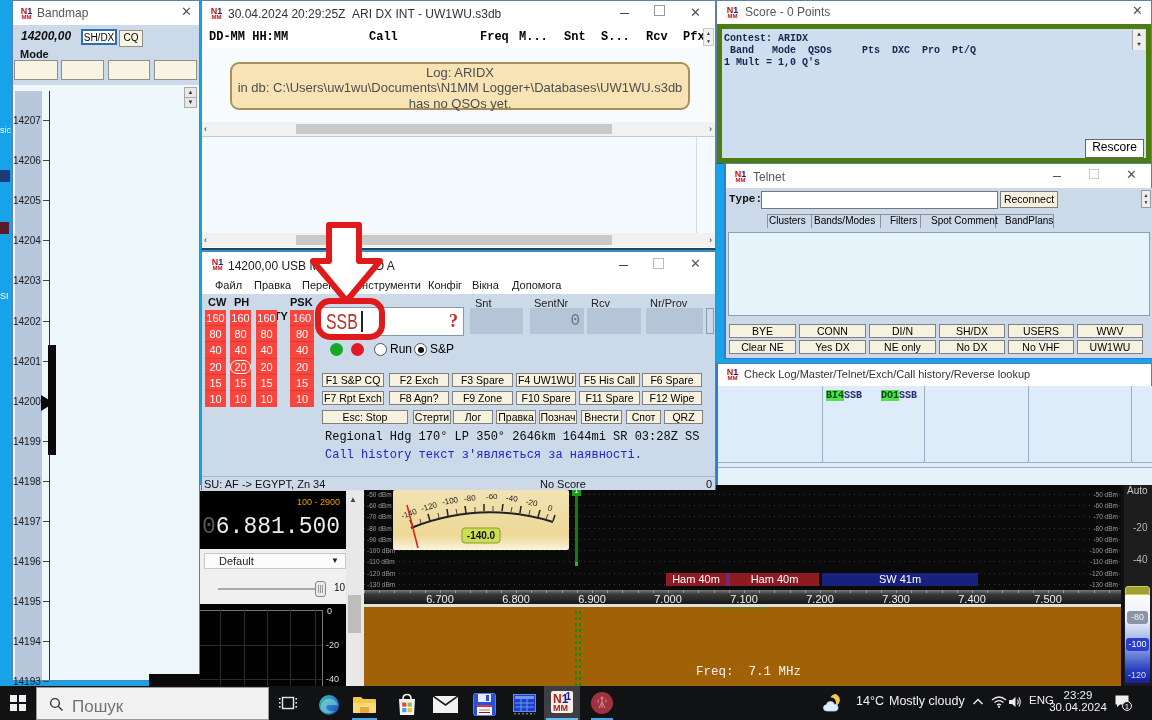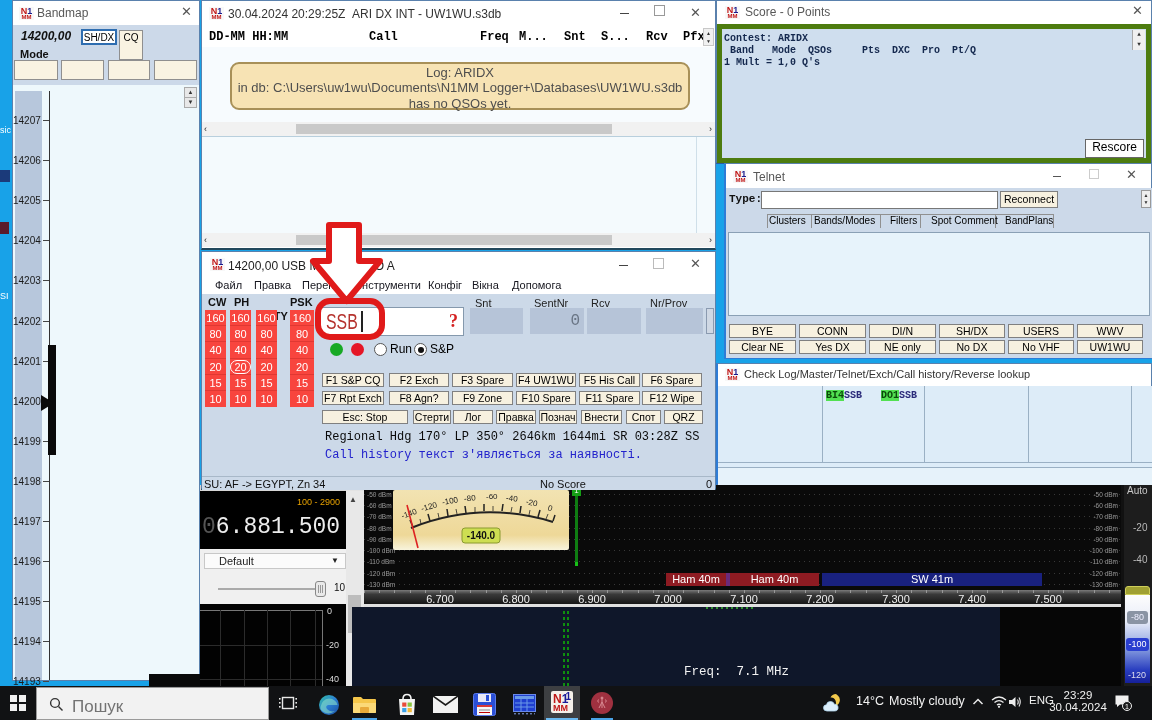--- a/index.html
+++ b/index.html
@@ -40,21 +40,21 @@
 
 <div class="win" id="bandmap" style="left:12px;top:0;width:188px;height:681px;">
   <div class="tbar" style="height:24px;">
     <div class="n1icon" style="left:6px;top:6px;"><i>N</i>1<b>MM</b></div>
     <div class="ttext" style="left:24px;">Bandmap</div>
     <div class="closex" style="right:7px;">✕</div>
   </div>
   <div class="abs" style="left:0;top:24px;width:186px;height:60px;background:#ccd9e9;">
     <div class="abs" style="left:8px;top:4px;font-size:12px;font-weight:bold;font-style:italic;color:#111;">14200,00</div>
     <div class="abs cream" style="left:68px;top:4px;width:36px;height:16px;border:2px solid #2e6db0;background:#fff;font-size:10px;text-align:center;line-height:13px;">SH/DX</div>
-    <div class="abs cream" style="left:106px;top:5px;width:24px;height:30px;background:#f9f3e2;font-size:10px;text-align:center;line-height:13px;">CQ</div>
+    <div class="abs cream" style="left:106px;top:5px;width:24px;height:17px;background:#f9f3e2;font-size:10px;text-align:center;line-height:13px;">CQ</div>
     <div class="abs" style="left:7px;top:23px;font-size:11px;color:#111;font-weight:bold;">Mode</div>
     <div class="abs cream" style="left:1px;top:35px;width:44px;height:20px;background:#f9f3e2;"></div>
     <div class="abs cream" style="left:48px;top:35px;width:43px;height:20px;background:#f9f3e2;"></div>
     <div class="abs cream" style="left:95px;top:35px;width:42px;height:20px;background:#f9f3e2;"></div>
     <div class="abs cream" style="left:141px;top:35px;width:43px;height:20px;background:#f9f3e2;"></div>
   </div>
   <div class="abs" style="left:0;top:84px;width:186px;height:595px;background:#eef8fc;">
     <div class="abs" style="right:2px;top:2px;width:11px;height:9px;background:#e8e8e8;border:1px solid #aaa;font-size:6px;text-align:center;line-height:8px;color:#333;">▲</div>
     <div class="abs" style="right:2px;top:12px;width:11px;height:9px;background:#e8e8e8;border:1px solid #aaa;font-size:6px;text-align:center;line-height:8px;color:#333;">▼</div>
     <div class="abs" style="left:2px;top:6px;width:27px;height:589px;background:#b7c7dc;"></div>
@@ -290,21 +290,21 @@
     <div class="dbr" style="top:40px;">-80 dBm</div>
     <div class="dbr" style="top:51px;">-90 dBm</div>
     <div class="dbr" style="top:62px;">-100 dBm</div>
     <div class="dbr" style="top:73px;">-110 dBm</div>
     <div class="dbr" style="top:85px;">-120 dBm</div>
     <div class="dbr" style="top:96px;">-130 dBm</div>
 
     <div class="abs" style="left:302px;top:88px;width:60px;height:13px;background:#8e1b22;color:#fff;font-size:11px;text-align:center;line-height:13px;">Ham 40m</div>
     <div class="abs" style="left:362px;top:88px;width:4px;height:13px;background:#6b2a7a;"></div>
     <div class="abs" style="left:366px;top:88px;width:89px;height:13px;background:#8e1b22;color:#fff;font-size:11px;text-align:center;line-height:13px;">Ham 40m</div>
-    <div class="abs" style="left:458px;top:88px;width:220px;height:13px;background:#19217f;color:#fff;font-size:11px;text-align:center;line-height:13px;">SW 41m</div>
+    <div class="abs" style="left:458px;top:88px;width:156px;height:13px;background:#19217f;color:#fff;font-size:11px;text-align:center;line-height:13px;">SW 41m</div>
 
     <svg class="abs" style="left:29px;top:5px;" width="176" height="60" viewBox="0 0 176 60">
       <defs>
         <linearGradient id="mg" x1="0" y1="0" x2="0" y2="1">
           <stop offset="0" stop-color="#f2e3b2"></stop>
             <stop offset="0.75" stop-color="#eed898"></stop>
             <stop offset="1" stop-color="#f8f4dc"></stop>
         </linearGradient>
       </defs>
       <rect x="0" y="0" width="176" height="60" rx="2" fill="url(#mg)"></rect>
@@ -357,21 +357,21 @@
     <div class="fql" style="left:228px;">6.900</div>
     <div class="fql" style="left:304px;">7.000</div>
     <div class="fql" style="left:380px;">7.100</div>
     <div class="fql" style="left:456px;">7.200</div>
     <div class="fql" style="left:532px;">7.300</div>
     <div class="fql" style="left:608px;">7.400</div>
     <div class="fql" style="left:684px;">7.500</div>
   </div>
 
   <div class="abs" style="left:164px;top:119px;width:757px;height:3px;background:#e0e0e0;"></div>
-  <div class="abs" style="left:152px;top:122px;width:648px;height:83px;background:#0f172a;overflow:hidden;">
+  <div class="abs" style="left:164px;top:122px;width:764px;height:83px;background:#a16207;overflow:hidden;">
     <div class="abs" style="left:354px;top:0;width:50px;height:2px;background-image:repeating-linear-gradient(to right,#2f8f2f 0 2px,transparent 2px 5px);"></div>
     <div class="abs" style="left:211px;top:4px;width:2px;height:79px;background-image:repeating-linear-gradient(to bottom,#0f8f0f 0 3px,transparent 3px 6px);"></div>
     <div class="abs" style="left:215px;top:4px;width:2px;height:79px;background-image:repeating-linear-gradient(to bottom,#0f8f0f 0 3px,transparent 3px 6px);"></div>
     <div class="abs mono" style="left:332px;top:58px;font-size:12.5px;color:#f2f2f2;white-space:pre;">Freq:  7.1 MHz</div>
   </div>
 
   <div class="abs" style="left:921px;top:0;width:3px;height:205px;background:#111;"></div>
   <div class="abs" style="left:924px;top:0;width:28px;height:205px;background:#1d1d1d;">
     <div class="abs" style="left:3px;top:0px;font-size:10px;color:#c8c8c8;">Auto</div>
     <div class="abs" style="left:9px;top:37px;font-size:10px;color:#b8b8b8;">-20</div>

